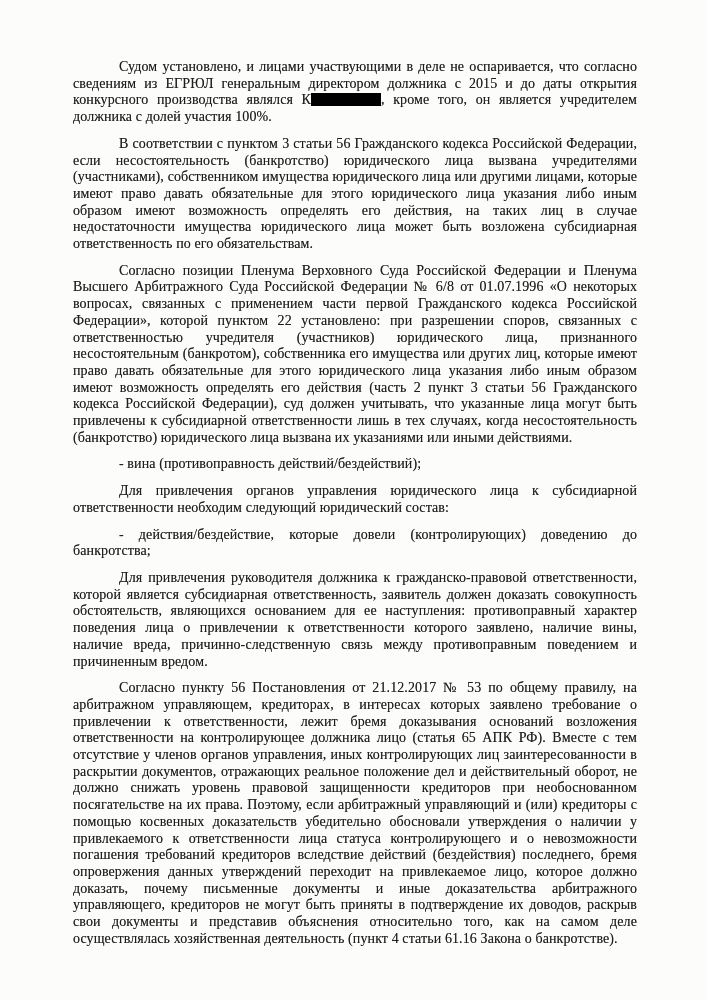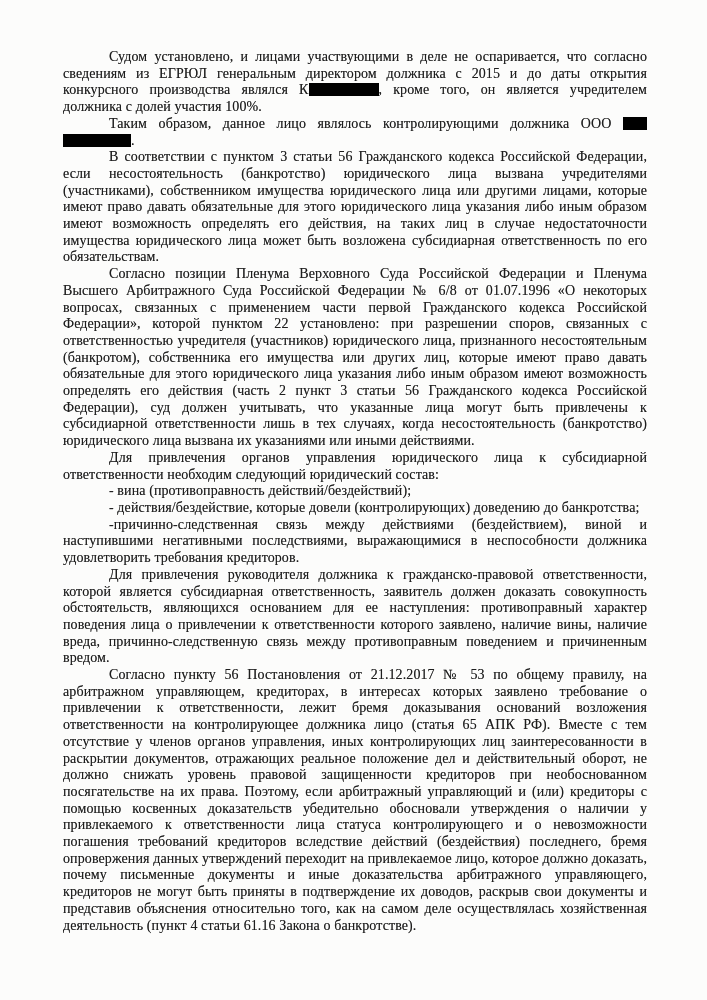--- a/index.html
+++ b/index.html
@@ -25,51 +25,49 @@
     width: 584px;
     font-family: "Liberation Serif", "DejaVu Serif", serif;
     font-size: 14px;
     line-height: 16.7px;
     letter-spacing: 0.1px;
     color: #1e1e1e;
     text-align: justify;
     text-shadow: 0 0 0.3px rgba(30,30,30,0.55); 
   }
   .textblock p {
-    margin: 0;
+    margin: 10px;
     text-indent: 46px;
   }
   .redact {
     display: inline-block;
     background: #000;
     height: 13px;
     vertical-align: -2px;
   }
   .redact-director { width: 70px; }
   .redact-company-a { width: 24px; }
   .redact-company-b { width: 68px; }
 </style>
 </head>
 <body>
 
 <div class="sheet">
   <div class="textblock">
 
     <p><span>Судом установлено, и лицами участвующими в деле не оспаривается, что согласно сведениям из ЕГРЮЛ генеральным директором должника с 2015 и до даты открытия конкурсного производства являлся К</span><span class="redact redact-director"></span><span>, кроме того, он является учредителем должника с долей участия 100%.</span></p>
 
-    <p><span>Таким образом, данное лицо являлось контролирующими должника ООО </span><span class="redact redact-company-a"></span> <span class="redact redact-company-b"></span><span>.</span></p>
 
     <p>В соответствии с пунктом 3 статьи 56 Гражданского кодекса Российской Федерации, если несостоятельность (банкротство) юридического лица вызвана учредителями (участниками), собственником имущества юридического лица или другими лицами, которые имеют право давать обязательные для этого юридического лица указания либо иным образом имеют возможность определять его действия, на таких лиц в случае недостаточности имущества юридического лица может быть возложена субсидиарная ответственность по его обязательствам.</p>
 
     <p>Согласно позиции Пленума Верховного Суда Российской Федерации и Пленума Высшего Арбитражного Суда Российской Федерации № 6/8 от 01.07.1996 «О некоторых вопросах, связанных с применением части первой Гражданского кодекса Российской Федерации», которой пунктом 22 установлено: при разрешении споров, связанных с ответственностью учредителя (участников) юридического лица, признанного несостоятельным (банкротом), собственника его имущества или других лиц, которые имеют право давать обязательные для этого юридического лица указания либо иным образом имеют возможность определять его действия (часть 2 пункт 3 статьи 56 Гражданского кодекса Российской Федерации), суд должен учитывать, что указанные лица могут быть привлечены к субсидиарной ответственности лишь в тех случаях, когда несостоятельность (банкротство) юридического лица вызвана их указаниями или иными действиями.</p>
 
+    <p>- вина (противоправность действий/бездействий);</p>
+
     <p>Для привлечения органов управления юридического лица к субсидиарной ответственности необходим следующий юридический состав:</p>
-
-    <p>- вина (противоправность действий/бездействий);</p>
     <p>- действия/бездействие, которые довели (контролирующих) доведению до банкротства;</p>
-    <p>-причинно-следственная связь между действиями (бездействием), виной и наступившими негативными последствиями, выражающимися в неспособности должника удовлетворить требования кредиторов.</p>
 
     <p>Для привлечения руководителя должника к гражданско-правовой ответственности, которой является субсидиарная ответственность, заявитель должен доказать совокупность обстоятельств, являющихся основанием для ее наступления: противоправный характер поведения лица о привлечении к ответственности которого заявлено, наличие вины, наличие вреда, причинно-следственную связь между противоправным поведением и причиненным вредом.</p>
 
     <p>Согласно пункту 56 Постановления от 21.12.2017 № 53 по общему правилу, на арбитражном управляющем, кредиторах, в интересах которых заявлено требование о привлечении к ответственности, лежит бремя доказывания оснований возложения ответственности на контролирующее должника лицо (статья 65 АПК РФ). Вместе с тем отсутствие у членов органов управления, иных контролирующих лиц заинтересованности в раскрытии документов, отражающих реальное положение дел и действительный оборот, не должно снижать уровень правовой защищенности кредиторов при необоснованном посягательстве на их права. Поэтому, если арбитражный управляющий и (или) кредиторы с помощью косвенных доказательств убедительно обосновали утверждения о наличии у привлекаемого к ответственности лица статуса контролирующего и о невозможности погашения требований кредиторов вследствие действий (бездействия) последнего, бремя опровержения данных утверждений переходит на привлекаемое лицо, которое должно доказать, почему письменные документы и иные доказательства арбитражного управляющего, кредиторов не могут быть приняты в подтверждение их доводов, раскрыв свои документы и представив объяснения относительно того, как на самом деле осуществлялась хозяйственная деятельность (пункт 4 статьи 61.16 Закона о банкротстве).</p>
 
   </div>
 </div>
 
 </body></html>

